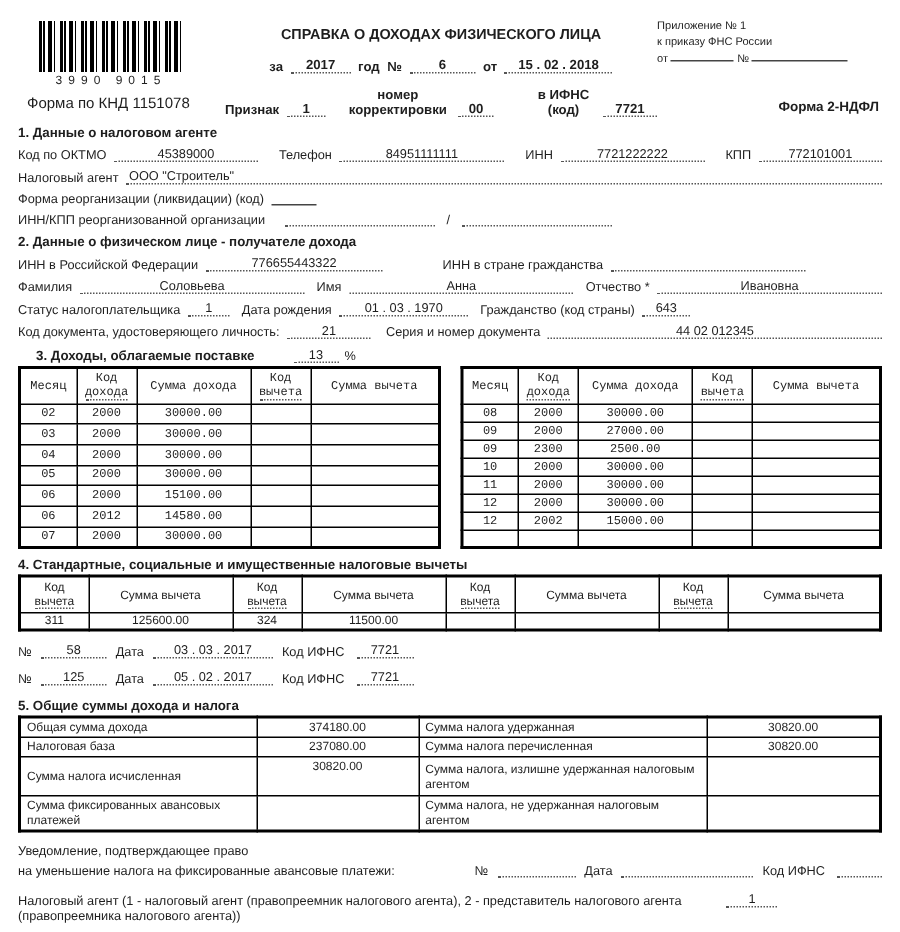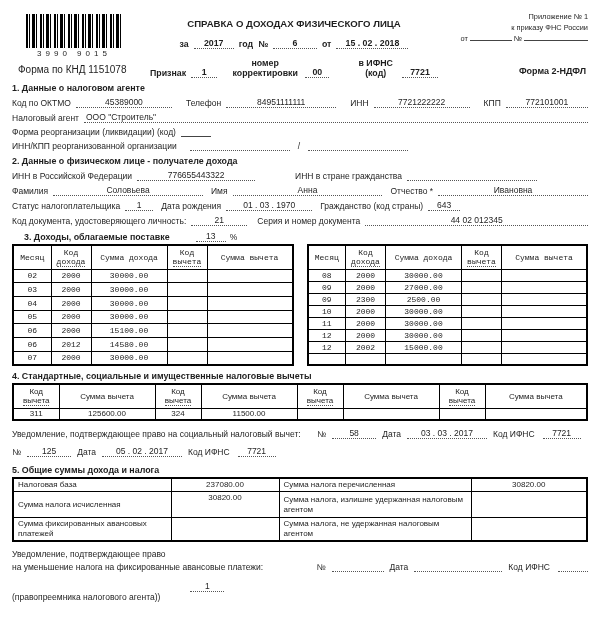--- a/index.html
+++ b/index.html
@@ -19,21 +19,21 @@
     background:repeating-linear-gradient(90deg,
       #000 0 2px, #fff 2px 3px, #000 3px 4px, #fff 4px 6px,
       #000 6px 9px, #fff 9px 10px, #000 10px 11px, #fff 11px 14px);
   }
   .barcode-digits { width:96px; text-align:center; font-size:8px; letter-spacing:4px; margin-top:1px; }
   .knd { font-size:10px; margin-top:6px; margin-left:-8px; }
   .hdr-center { flex:1; text-align:center; padding-top:12px; }
   .hdr-title { font-weight:bold; font-size:9.6px; }
   .hdr-line { font-weight:bold; font-size:8.8px; margin-top:9px; display:flex; justify-content:center; align-items:flex-end; gap:5px; }
   .hdr-line .val { font-weight:bold; }
-  .hdr-right { width:150px; font-size:7.4px; padding-top:6px; line-height:1.45;text-align:right; }
+  .hdr-right { width:150px; font-size:7.4px; padding-top:6px; line-height:1.45; }
   .uln { display:inline-block; border-bottom:1px solid #444; height:8px; }
   .form-name { position:absolute; right:2px; top:60px; font-weight:bold; font-size:9px; }
 
   
   .sec-h { font-weight:bold; font-size:8.9px; margin:5px 0 2px 0; }
   .frow { display:flex; align-items:flex-end; margin:4px 0; white-space:nowrap; }
   .lbl { margin-right:5px; }
   .val { display:inline-block; border-bottom:1px dotted #555; text-align:center; padding:0 4px; min-height:10px; }
   .val.solid { border-bottom:1px solid #444; }
   .gap { width:14px; }
@@ -365,21 +365,20 @@
         <td>324</td>
         <td>11500.00</td>
         <td></td>
         <td></td>
         <td></td>
         <td></td>
       </tr>
     </tbody>
   </table>
   <div class="notif">
-    <span class="lbl" style="width:300px">Уведомление, подтверждающее право на социальный налоговый вычет:</span>
     <span>№</span>
     <span class="val" style="min-width:44px;margin:0 6px">58</span>
     <span>Дата</span>
     <span class="val" style="min-width:80px;margin:0 6px">03 . 03 . 2017</span>
     <span>Код ИФНС</span>
     <span class="val" style="min-width:38px;margin-left:8px">7721</span>
   </div>
   <div class="notif">
     <span>№</span>
     <span class="val" style="min-width:44px;margin:0 6px">125</span>
@@ -391,20 +390,26 @@
 
   <div class="sec-h" style="margin-top:8px">5. Общие суммы дохода и налога</div>
   <table class="t-tot">
     <colgroup>
         <col style="width:158px">
         <col style="width:108px">
         <col style="width:192px">
       </colgroup>
     <tbody>
       <tr>
+        <td class="tl">Общая сумма дохода</td>
+        <td class="tv">374180.00</td>
+        <td class="tl">Сумма налога удержанная</td>
+        <td class="tv">30820.00</td>
+      </tr>
+      <tr>
         <td class="tl">Налоговая база</td>
         <td class="tv">237080.00</td>
         <td class="tl">Сумма налога перечисленная</td>
         <td class="tv">30820.00</td>
       </tr>
       <tr style="height:26px">
         <td class="tl">Сумма налога исчисленная</td>
         <td class="tv">30820.00</td>
         <td class="tl">Сумма налога, излишне удержанная налоговым агентом</td>
         <td class="tv"></td>
@@ -423,18 +428,18 @@
     <span class="lbl" style="width:300px">на уменьшение налога на фиксированные авансовые платежи:</span>
     <span>№</span>
     <span class="val" style="min-width:52px;margin:0 6px"></span>
     <span>Дата</span>
     <span class="val" style="min-width:88px;margin:0 6px"></span>
     <span>Код ИФНС</span>
     <span class="val" style="min-width:30px;margin-left:8px"></span>
   </div>
   <div class="agent-sel">
     <span>
-      <br><span>(правопреемника налогового агента))</span>
+      <span>Налоговый агент (1 - налоговый агент (правопреемник налогового агента), 2 - представитель налогового агента</span><br><span>(правопреемника налогового агента))</span>
     </span>
     <span class="val" style="min-width:34px;margin-left:30px;margin-bottom:10px">1</span>
   </div>
 
 </div>
 
 </body></html>

